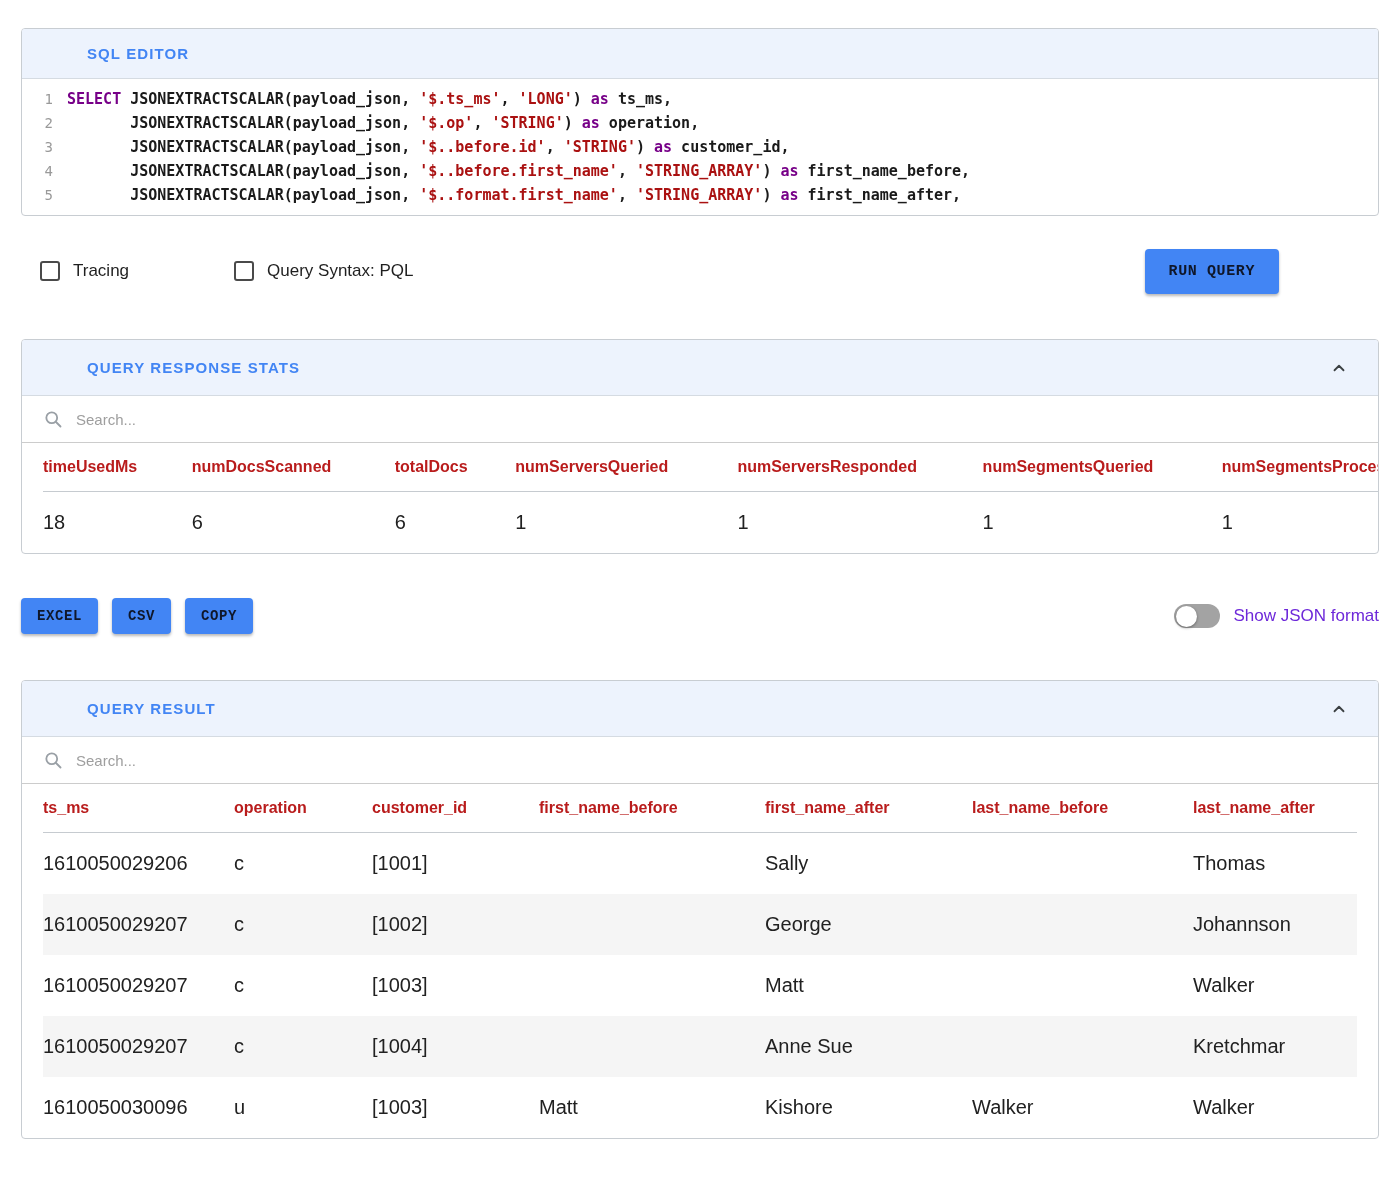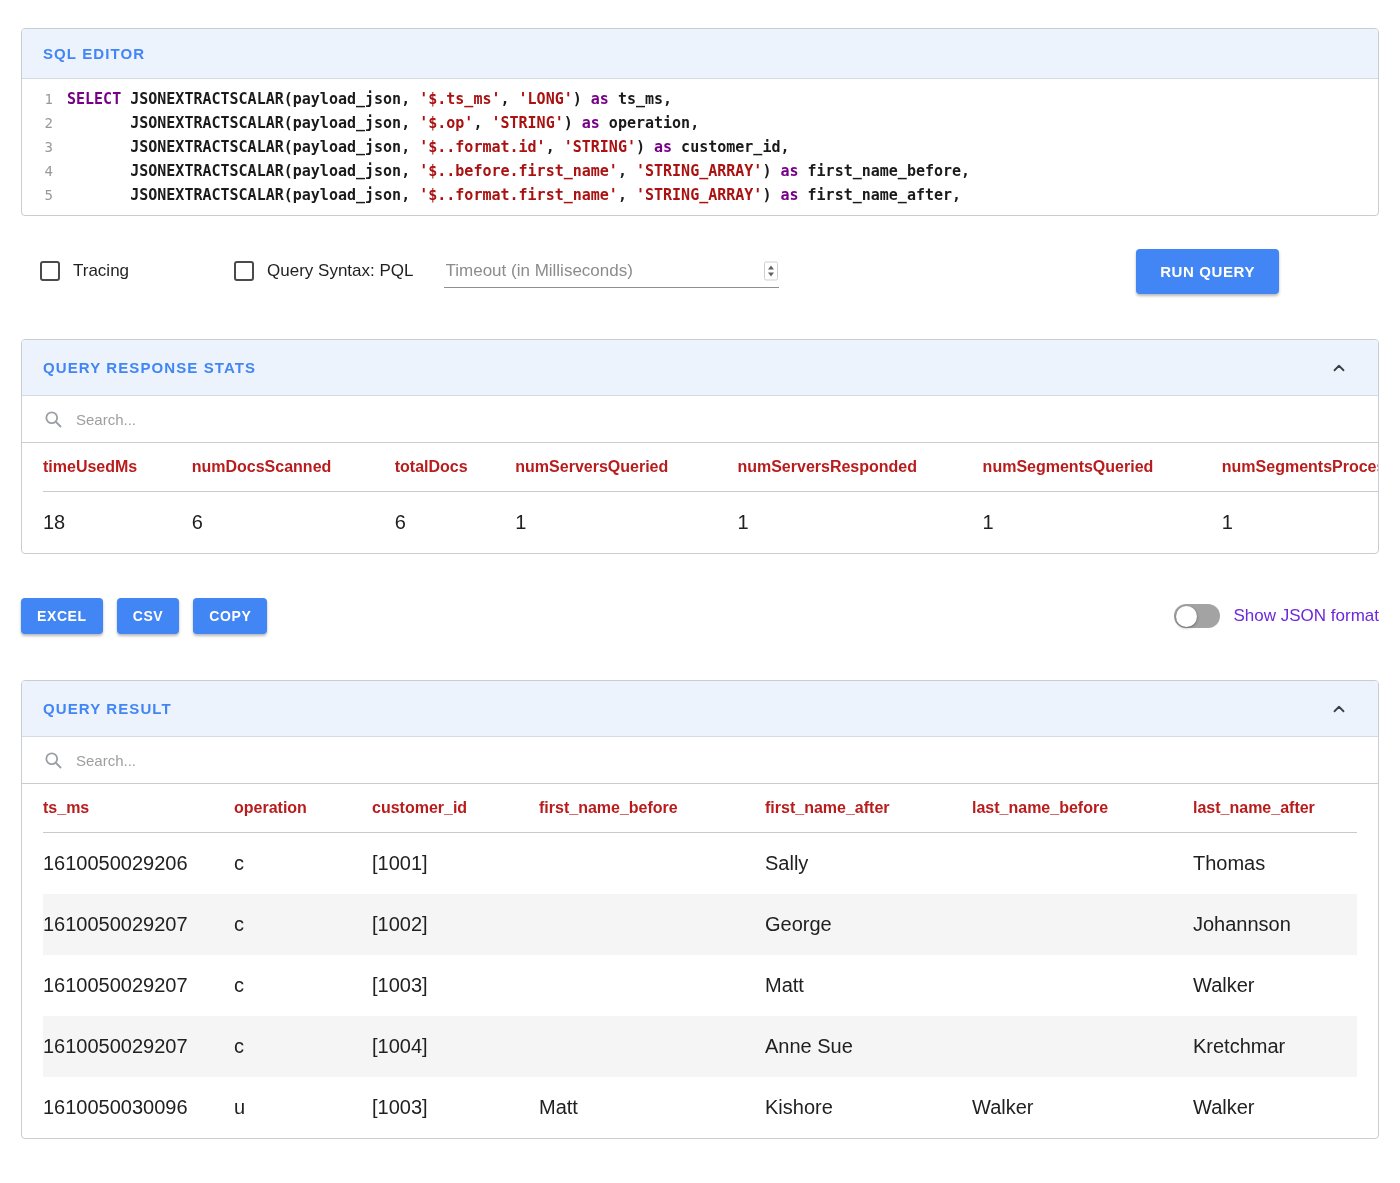--- a/index.html
+++ b/index.html
@@ -1,20 +1,20 @@
 <!DOCTYPE html>
 <html><head>
 <meta charset="utf-8">
 <style>
   * { margin:0; padding:0; box-sizing:border-box; }
   html,body { width:1400px; height:1183px; background:#ffffff; font-family:"Liberation Sans",sans-serif; color:#212121; }
   .card { margin:0 21px; border:1px solid #c8cdd2; border-radius:4px; background:#fff; overflow:hidden; }
   .band { background:#edf3fd; border-bottom:1px solid #d5dbe2; display:flex; align-items:center; justify-content:space-between; padding:0 30px 0 21px; height:56px; }
   .band-sm { height:50px; }
-  .band-title { color:#4285f4; font-weight:700; font-size:15px; letter-spacing:1.1px; }
+  .band-title { color:#4285f4; font-weight:700; font-size:15px; letter-spacing:1.1px;margin-left:44px; }
   .collapse { display:flex; align-items:center; cursor:pointer; }
 
   
   .editor { display:flex; padding:8px 0; min-height:136px; font-family:"DejaVu Sans Mono",monospace; font-size:15px; font-weight:600; }
   .gutter { width:45px; text-align:right; padding-right:14px; color:#999; font-weight:400; font-size:14px; }
   .gutter .ln { height:24px; line-height:24px; }
   .codearea { flex:1; overflow:hidden; }
   .code-line { height:24px; line-height:24px; white-space:pre; }
   .tok-kw { color:#770088; }
   .tok-str { color:#aa1111; }
@@ -25,21 +25,21 @@
   .checkbox { width:20px; height:20px; border:2px solid #4a4a4a; border-radius:3px; background:#fff; cursor:pointer; flex:none; }
   .cblabel { font-size:17px; margin-left:13px; color:#1f1f1f; }
   .cb2 { margin-left:105px; }
   .timeout-wrap { position:relative; width:335px; margin-left:30px; }
   .timeout { width:100%; border:none; border-bottom:1px solid #8f8f8f; background:transparent; outline:none; font-family:inherit; font-size:17px; color:#333; padding:6px 22px 6px 2px; }
   .timeout::placeholder { color:#8c8c8c; opacity:1; }
   .spin { position:absolute; right:1px; top:50%; transform:translateY(-50%); width:14px; height:19px; border:1px solid #cfcfcf; border-radius:2px; background:#fff; display:flex; flex-direction:column; align-items:center; justify-content:center; gap:3px; cursor:pointer; }
   .spin .up { width:0; height:0; border-left:3.5px solid transparent; border-right:3.5px solid transparent; border-bottom:4px solid #5f6368; }
   .spin .down { width:0; height:0; border-left:3.5px solid transparent; border-right:3.5px solid transparent; border-top:4px solid #5f6368; }
 
-  .btn { background:#4285f4; color:#ffffff; border:none; border-radius:4px; height:36px; padding:0 16px; font-family:Liberation Sans, sans-serif; font-weight:600; font-size:14px; letter-spacing:0.6px; cursor:pointer; box-shadow:0 2px 3px rgba(0,0,0,0.28); }
+  .btn { background:#4285f4; color:#0f172a; border:none; border-radius:4px; height:36px; padding:0 16px; font-family:Liberation Mono, monospace; font-weight:600; font-size:14px; letter-spacing:0.6px; cursor:pointer; box-shadow:0 2px 3px rgba(0,0,0,0.28); }
   .btn-run { height:45px; padding:0 24px; font-size:15px; margin-left:auto; margin-right:100px; }
 
   
   .panel { margin-top:45px; }
   .searchbar { display:flex; align-items:center; gap:13px; height:47px; padding:0 21px; border-bottom:1px solid #cccccc; }
   .search-input { flex:1; border:none; outline:none; font-family:inherit; font-size:15px; color:#4d7c0f; background:transparent; }
   .search-input::placeholder { color:#9e9e9e; opacity:1; }
 
   .tablewrap { padding-left:21px; overflow:hidden; }
   .tablewrap-result { padding-right:21px; }
@@ -71,39 +71,32 @@
     <div class="gutter">
         <div class="ln">1</div>
         <div class="ln">2</div>
         <div class="ln">3</div>
         <div class="ln">4</div>
         <div class="ln">5</div>
       </div>
     <div class="codearea">
         <div class="code-line"><span class="tok-kw">SELECT</span><span class="tok-pl"> JSONEXTRACTSCALAR(payload_json, </span><span class="tok-str">'$.ts_ms'</span><span class="tok-pl">, </span><span class="tok-str">'LONG'</span><span class="tok-pl">) </span><span class="tok-kw">as</span><span class="tok-pl"> ts_ms,</span></div>
         <div class="code-line"><span class="tok-pl">       JSONEXTRACTSCALAR(payload_json, </span><span class="tok-str">'$.op'</span><span class="tok-pl">, </span><span class="tok-str">'STRING'</span><span class="tok-pl">) </span><span class="tok-kw">as</span><span class="tok-pl"> operation,</span></div>
-        <div class="code-line"><span class="tok-pl">       JSONEXTRACTSCALAR(payload_json, </span><span class="tok-str">'$..format.id'</span><span class="tok-pl">, </span><span class="tok-str">'STRING'</span><span class="tok-pl">) </span><span class="tok-kw">as</span><span class="tok-pl"> customer_id,</span></div>
+        <div class="code-line"><span class="tok-pl">       JSONEXTRACTSCALAR(payload_json, </span><span class="tok-str">'$..before.id'</span><span class="tok-pl">, </span><span class="tok-str">'STRING'</span><span class="tok-pl">) </span><span class="tok-kw">as</span><span class="tok-pl"> customer_id,</span></div>
         <div class="code-line"><span class="tok-pl">       JSONEXTRACTSCALAR(payload_json, </span><span class="tok-str">'$..before.first_name'</span><span class="tok-pl">, </span><span class="tok-str">'STRING_ARRAY'</span><span class="tok-pl">) </span><span class="tok-kw">as</span><span class="tok-pl"> first_name_before,</span></div>
         <div class="code-line"><span class="tok-pl">       JSONEXTRACTSCALAR(payload_json, </span><span class="tok-str">'$..format.first_name'</span><span class="tok-pl">, </span><span class="tok-str">'STRING_ARRAY'</span><span class="tok-pl">) </span><span class="tok-kw">as</span><span class="tok-pl"> first_name_after,</span></div>
       </div>
   </div>
 </div>
 
 <div class="controls">
   <span class="checkbox"></span>
   <label class="cblabel">Tracing</label>
   <span class="checkbox cb2"></span>
   <label class="cblabel">Query Syntax: PQL</label>
-  <div class="timeout-wrap">
-    <input class="timeout" type="text" placeholder="Timeout (in Milliseconds)" style="">
-    <span class="spin">
-        <span class="up"></span>
-        <span class="down"></span>
-      </span>
-  </div>
   <button class="btn btn-run">RUN QUERY</button>
 </div>
 
 <div class="card panel">
   <div class="band">
     <span class="band-title">QUERY RESPONSE STATS</span>
     <span class="collapse">
       <svg width="18" height="18" viewBox="0 0 24 24" fill="none">
           <path d="M6 15l6-6 6 6" stroke="#3c4043" stroke-width="2.4" stroke-linecap="round" stroke-linejoin="round"></path>
         </svg>

